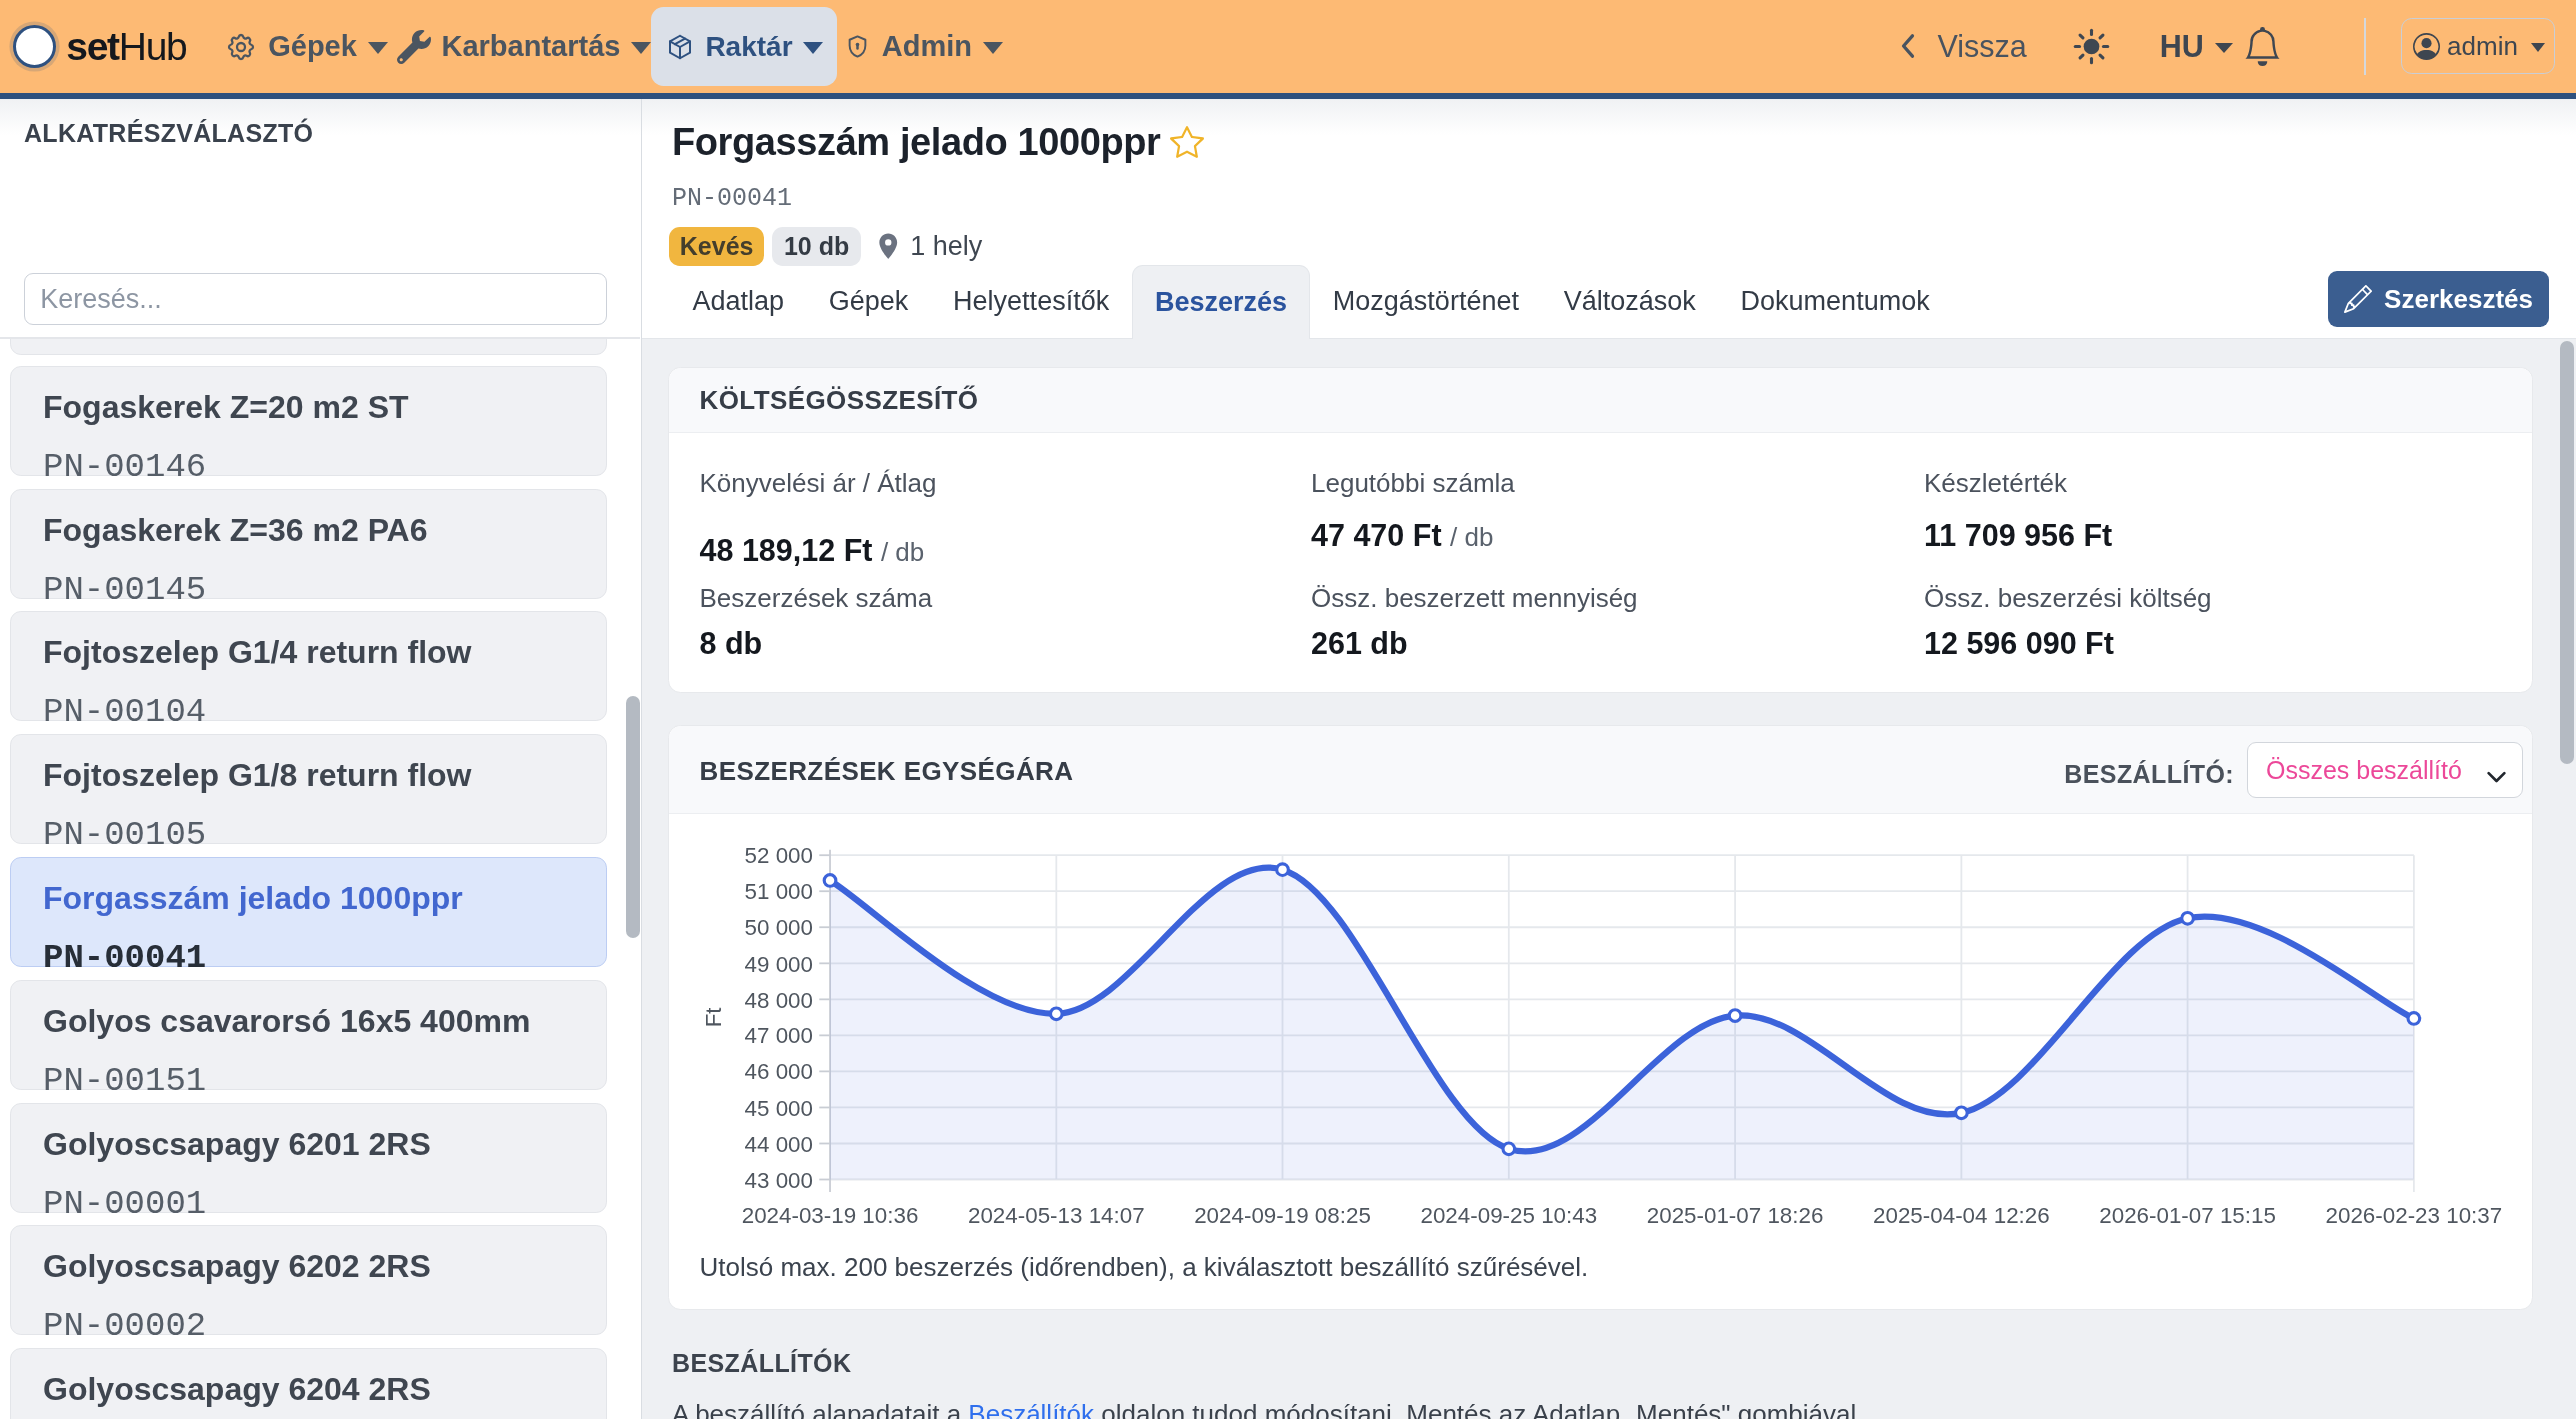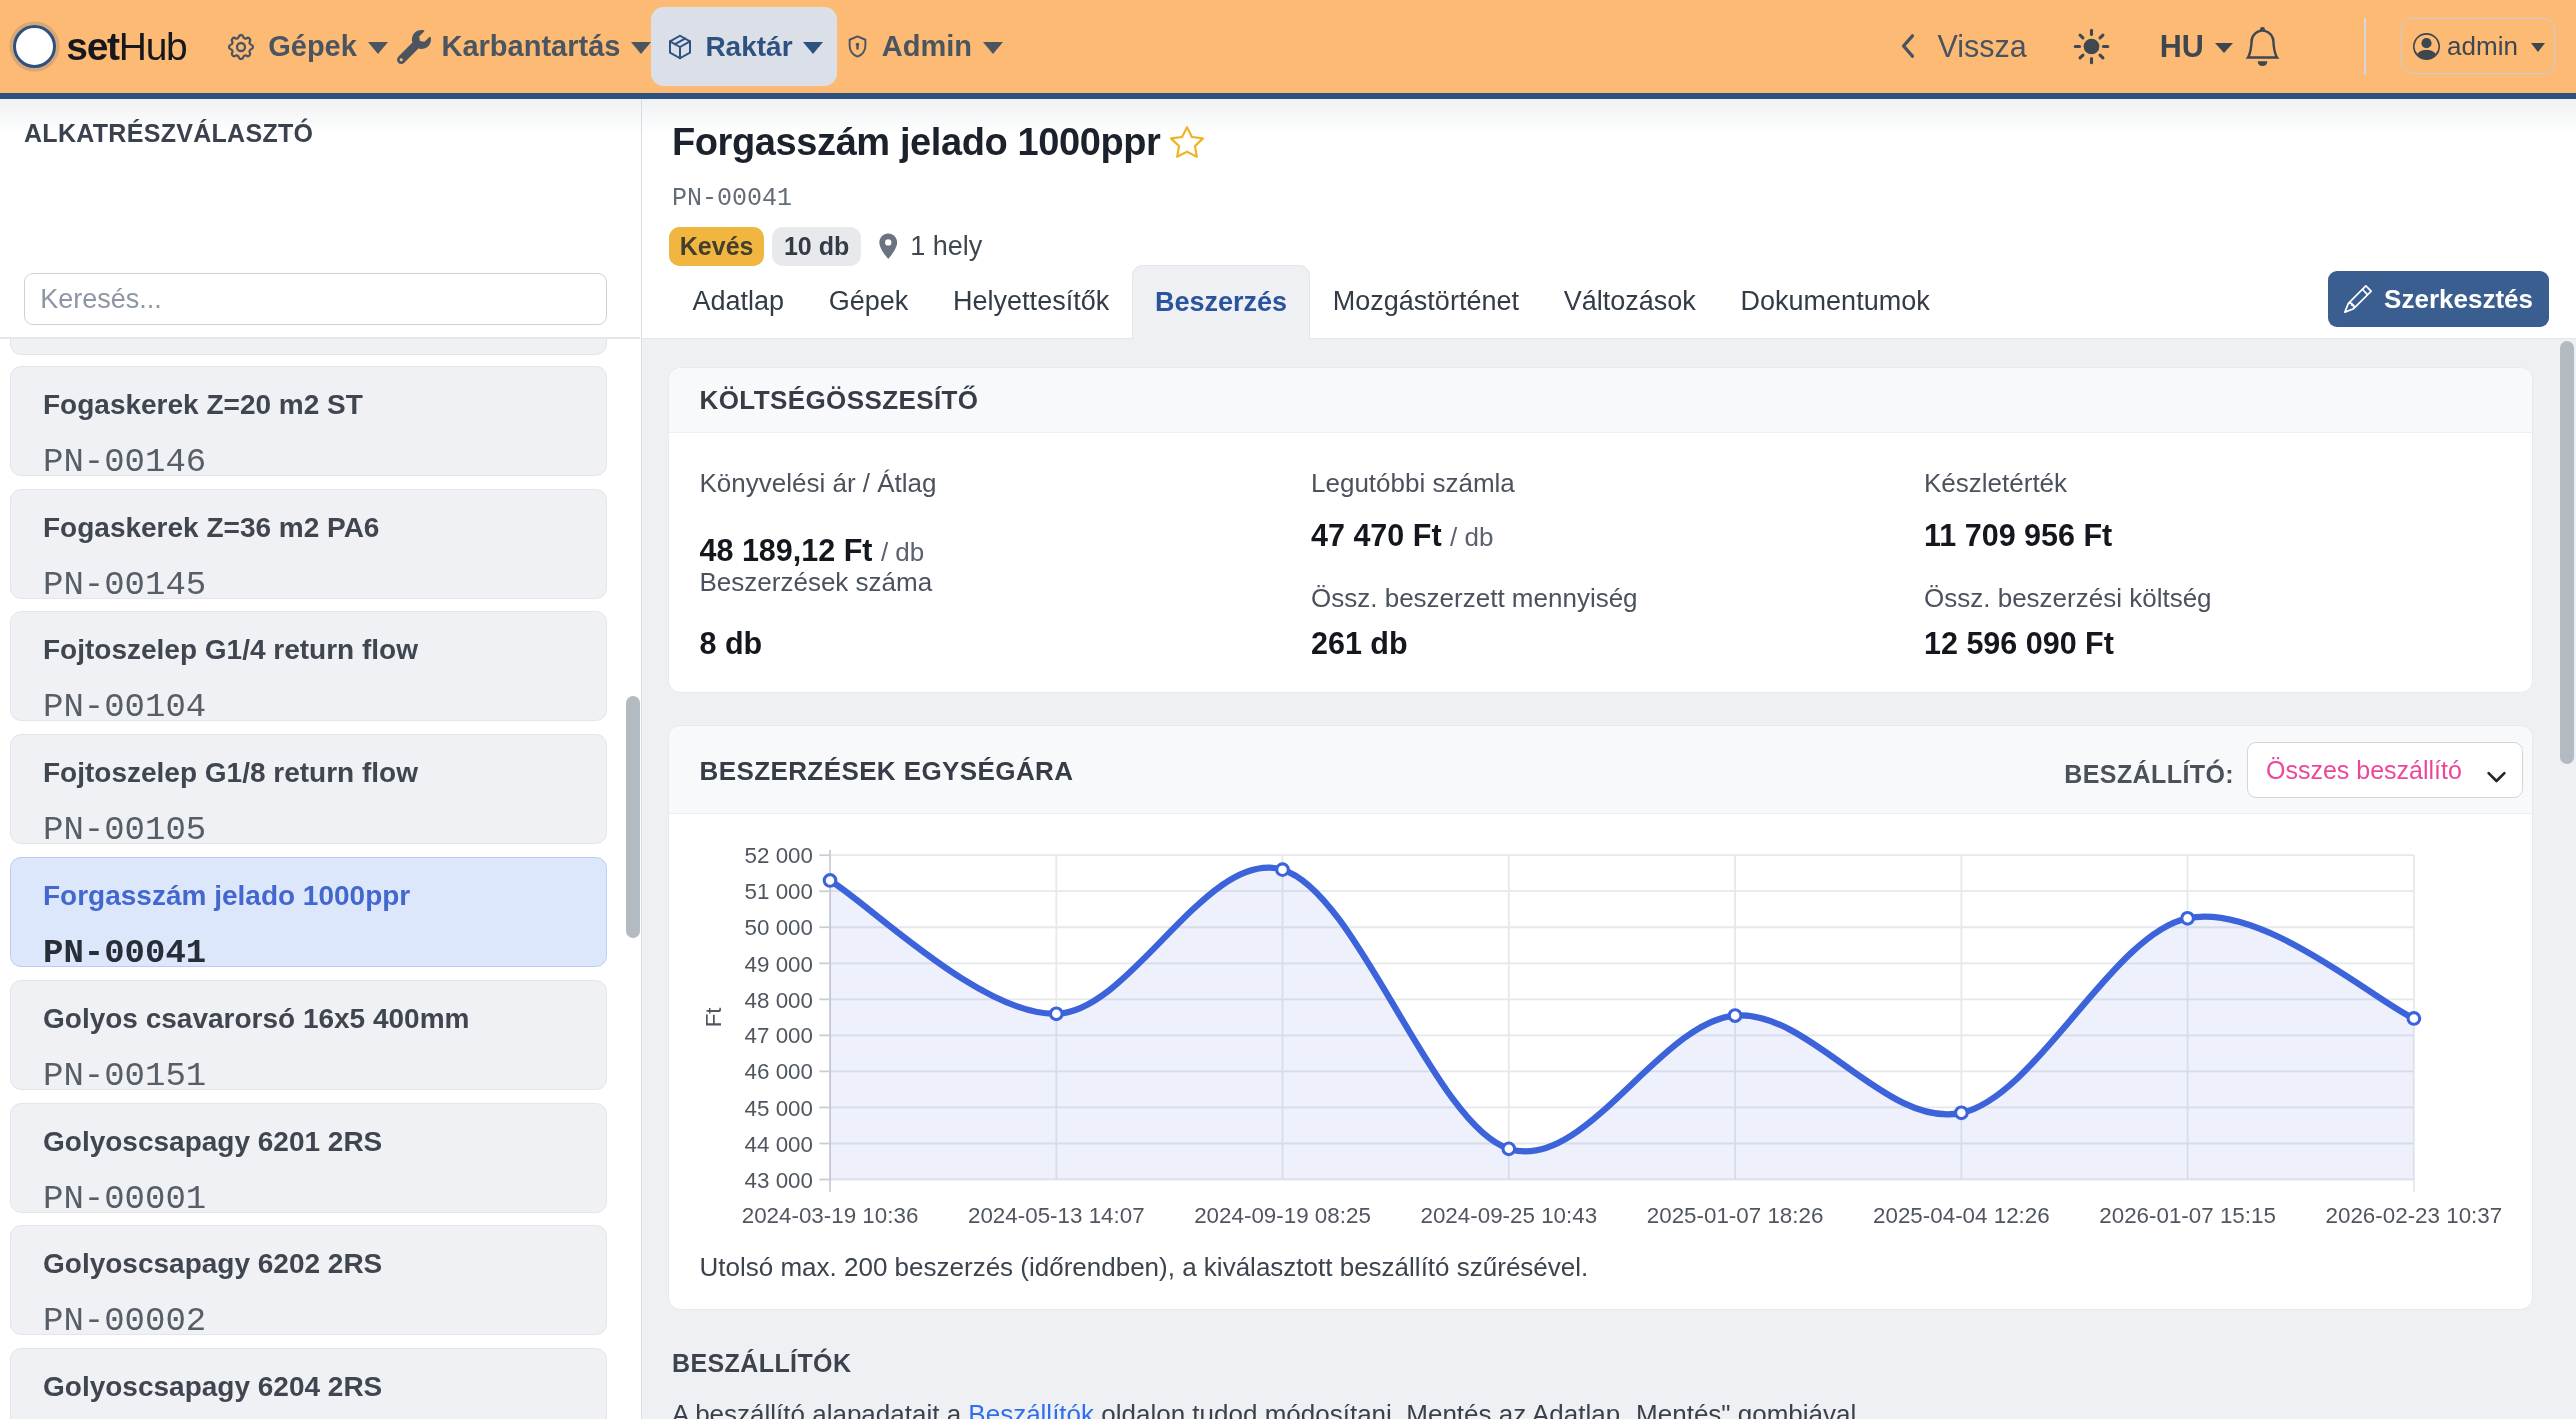--- a/index.html
+++ b/index.html
@@ -30,21 +30,21 @@
   .sidebar { position:absolute; left:0; top:99px; width:642px; height:1321px; background:#fff; border-right:1.8px solid #d9dde2; }
   .main { position:absolute; left:642px; top:99px; width:1934px; height:1321px; background:#fff; }
   .fade { position:absolute; left:0; top:0; width:100%; height:36px; background:linear-gradient(#e3e6ea, rgba(255,255,255,0)); opacity:.55; pointer-events:none; }
 
   
   .sb-title { position:absolute; left:24px; top:20px; font-size:25px; font-weight:bold; color:#3a424d; letter-spacing:0.3px; }
   .sb-search { position:absolute; left:24px; top:174px; width:583px; height:52px; border:1.8px solid #ccd1d9; border-radius:9px; background:#fff; font-size:27px; color:#8d96a3; display:flex; align-items:center; padding-left:15.2px; }
   .sb-divider { position:absolute; left:0; top:238px; width:640px; height:1.8px; background:#e4e6ea; }
   .sb-list { position:absolute; left:0; top:240px; width:640px; height:1081px; overflow:hidden; }
   .sb-card { position:absolute; left:10px; width:597px; height:110px; background:#f0f1f4; border:1.8px solid #e3e5e9; border-radius:10.8px; padding:21.5px 0 0 32px; }
-  .sb-card .t { font-size:28px; font-weight:bold; color:#3f4650; }
+  .sb-card .t { font-size:32px; font-weight:bold; color:#3f4650; }
   .sb-card .p { font-family:Liberation Mono, monospace; font-size:34px; color:#565e68; margin-top:22px; }
   .sb-card.sel { background:#dde7fb; border-color:#bccdf3; }
   .sb-card.sel .t { color:#4267cf; }
   .sb-card.sel .p { color:#272e38; font-weight:bold; }
   .sb-thumb { position:absolute; left:626px; top:597px; width:14.3px; height:242px; background:#b4bac2; border-radius:7.2px; }
 
   
   .pagehead { position:absolute; left:0; top:0; width:1934px; height:240px; background:#fff; }
   .ph-title { position:absolute; left:30px; top:108px; font-size:38px; font-weight:bold; color:#1c222b; letter-spacing:-0.4px; display:flex; align-items:center; gap:10px; }
   .ph-pn { position:absolute; left:30px; top:85px; font-family:"Liberation Mono", monospace; font-size:25px; color:#646c77; }
@@ -249,21 +249,21 @@
       </div>
     </div>
   </div>
   <div class="scrollarea">
     <div class="ms-thumb"></div>
 
     <div class="card card1">
       <div class="card-h">KÖLTSÉGÖSSZESÍTŐ</div>
       <div style="position:absolute; left:30.5px; top:100px;" class="stat-label">Könyvelési ár / Átlag</div>
       <div style="position:absolute; left:30.5px; top:165px;" class="stat-value">48 189,12 Ft <span class="unit">/ db</span></div>
-      <div style="position:absolute; left:30.5px; top:199px;text-align:right;" class="stat-label">Beszerzések száma</div>
+      <div style="position:absolute; left:30.5px; top:215px;text-align:right;" class="stat-label">Beszerzések száma</div>
       <div style="position:absolute; left:30.5px; top:258px;" class="stat-value">8 db</div>
       <div style="position:absolute; left:642px; top:100px;" class="stat-label">Legutóbbi számla</div>
       <div style="position:absolute; left:642px; top:150px;" class="stat-value">47 470 Ft <span class="unit">/ db</span></div>
       <div style="position:absolute; left:642px; top:215px;" class="stat-label">Össz. beszerzett mennyiség</div>
       <div style="position:absolute; left:642px; top:258px;" class="stat-value">261 db</div>
       <div style="position:absolute; left:1255px; top:100px;" class="stat-label">Készletérték</div>
       <div style="position:absolute; left:1255px; top:150px;" class="stat-value">11 709 956 Ft</div>
       <div style="position:absolute; left:1255px; top:215px;" class="stat-label">Össz. beszerzési költség</div>
       <div style="position:absolute; left:1255px; top:258px;" class="stat-value">12 596 090 Ft</div>
     </div>

